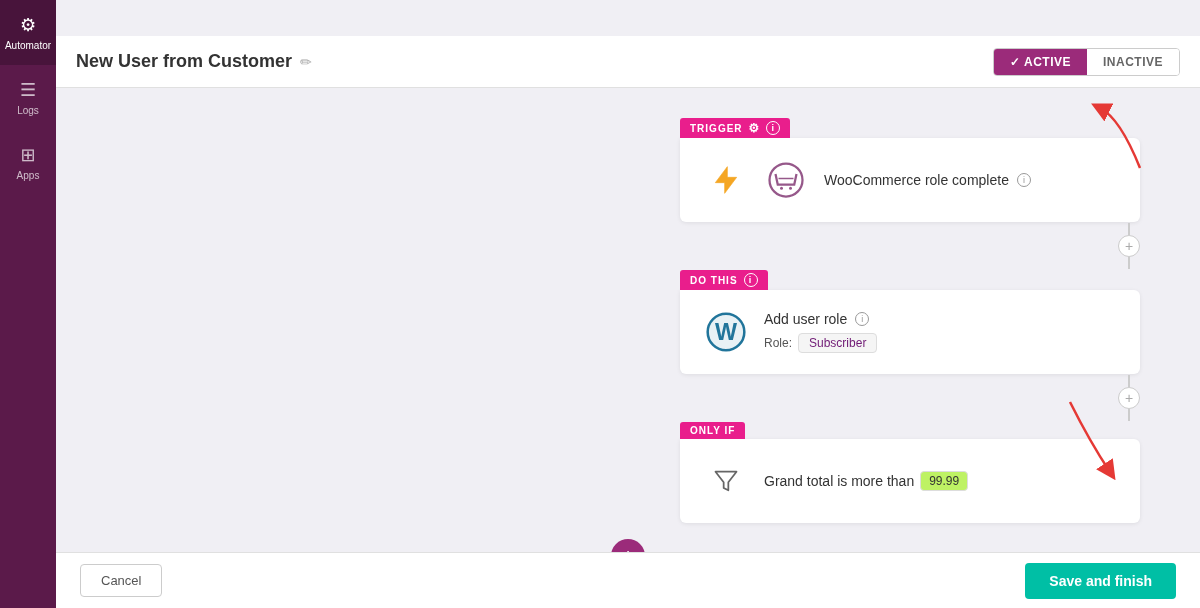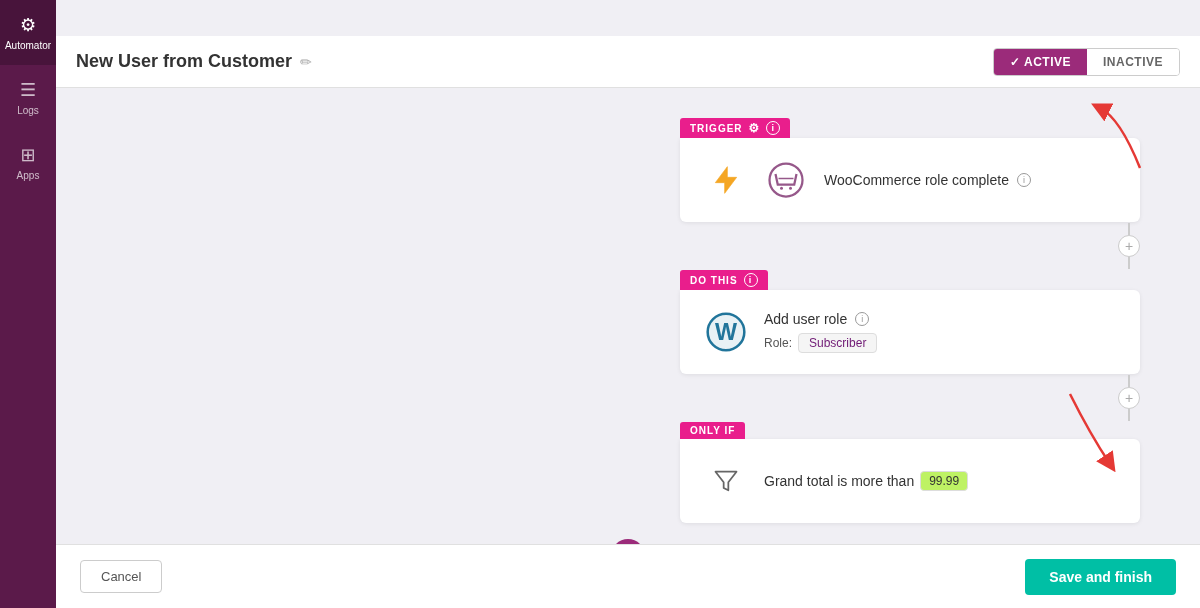--- a/index.html
+++ b/index.html
@@ -233,21 +233,21 @@
 
     
     .footer {
       background: white;
       border-top: 1px solid #e0e0e0;
       padding: 12px 24px;
       display: flex;
       justify-content: space-between;
       align-items: center;
       flex-shrink: 0;
-      height: 64px;
+      height: 56px;
     }
     .cancel-btn {
       background: white;
       border: 1px solid #ccc;
       border-radius: 4px;
       padding: 8px 20px;
       font-size: 13px;
       color: #555;
       cursor: pointer;
     }

